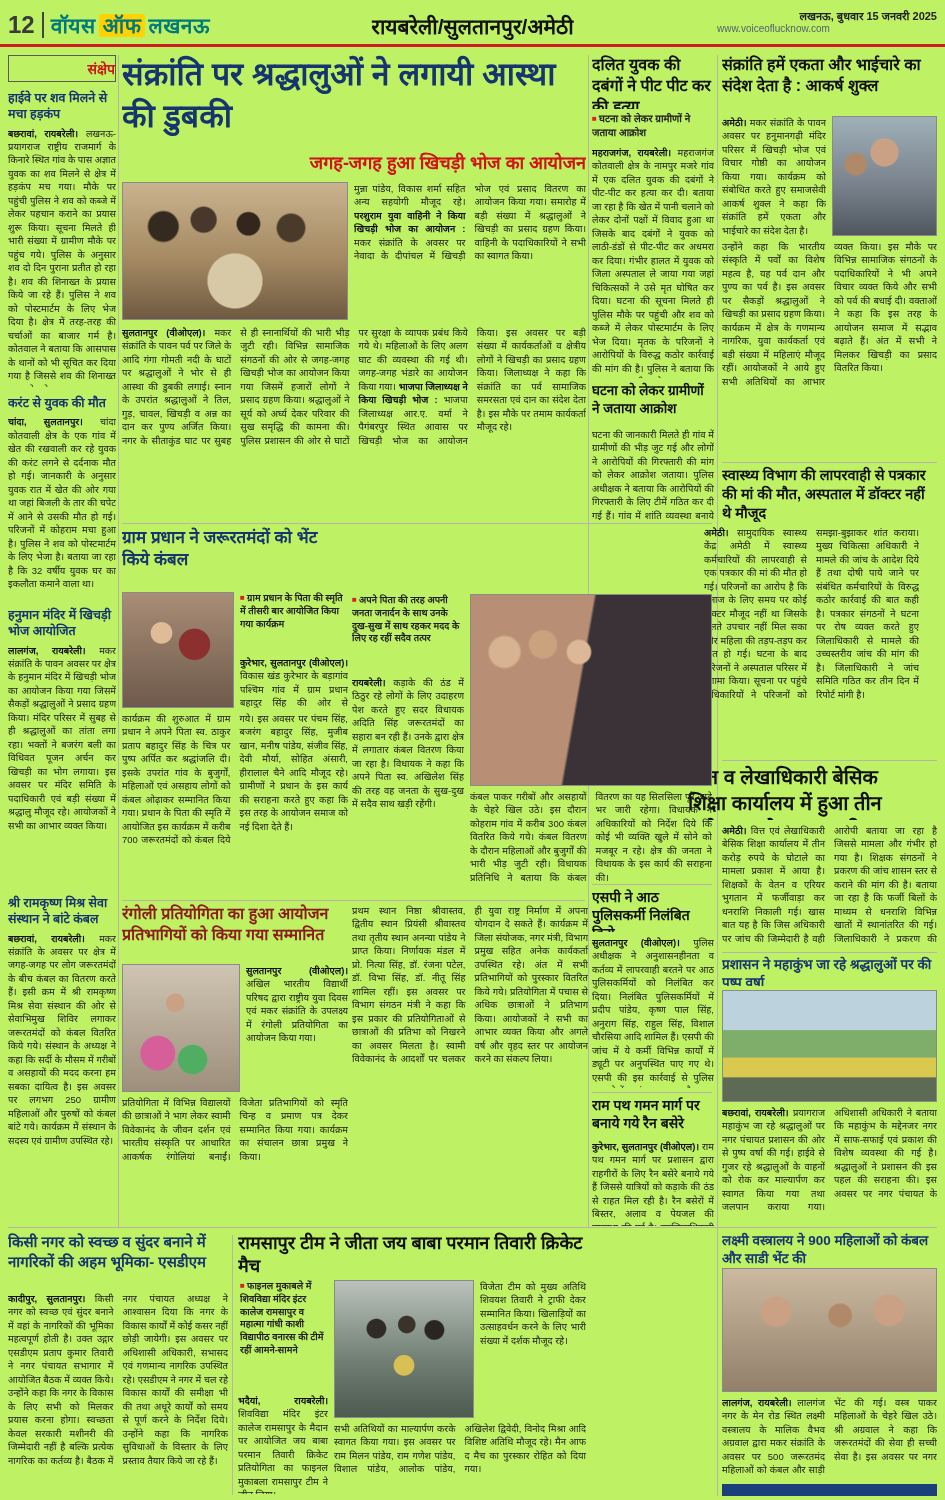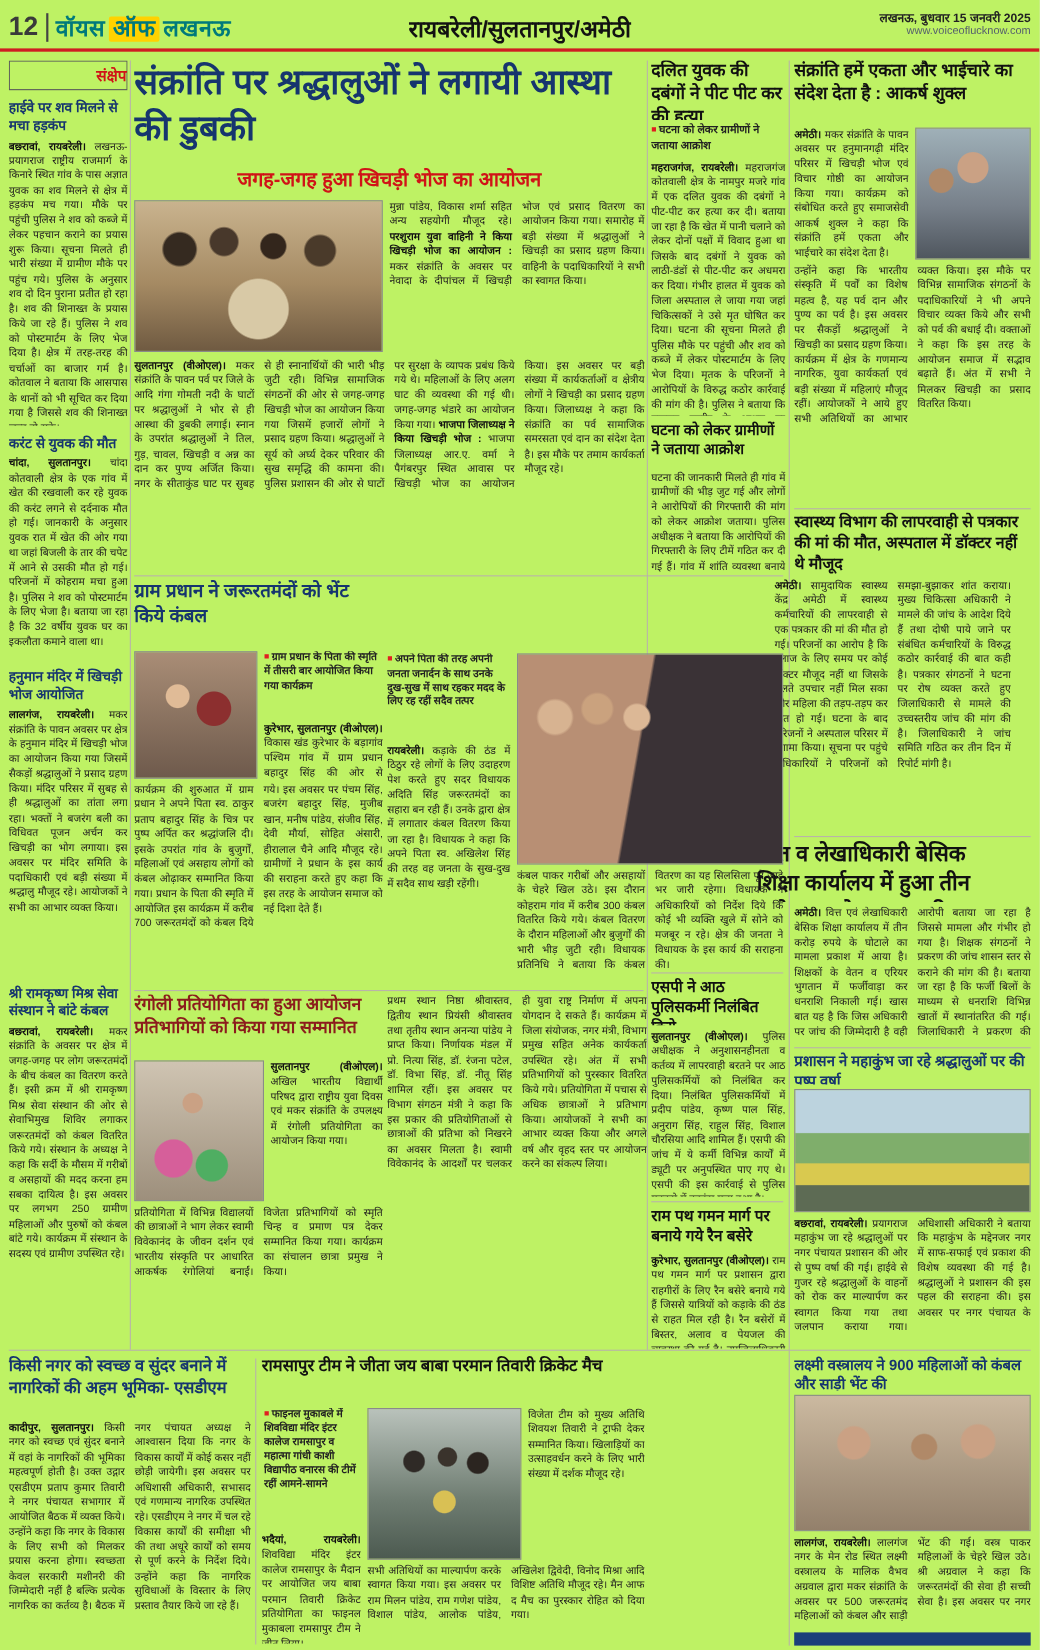--- a/index.html
+++ b/index.html
@@ -7,32 +7,32 @@
   .page { position:relative; width:945px; height:1500px; background:#bef264; margin:0 auto; overflow:hidden; }
   .abs { position:absolute; overflow:hidden; }
 
   
   .masthead-num { font-size:24px; font-weight:bold; color:#3a3a3a; }
   .masthead-bar { width:2px; height:26px; background:#444; margin:0 7px; }
   .masthead-t { font-size:21px; font-weight:bold; color:#007a7b; letter-spacing:.5px; }
   .masthead-hi { background:#ffd200; color:#00787c; padding:0 4px; margin:0 3px; border-radius:2px; }
   .region-title { font-size:21px; font-weight:bold; color:#121212; }
   .dateline { font-size:11px; font-weight:bold; color:#222; text-align:right; }
-  .website { font-size:10px; color:#56606e; text-align:right; }
+  .website { font-size:10px; color:#56606e; }
   .red-rule { background:#cf1d22; }
 
   
   .rule-h { background:#b9b4a8; height:1px; }
   .rule-v { background:#b9b4a8; width:1px; }
 
   
   .hl { font-weight:bold; color:#111; line-height:1.3; }
   .hl-navy { color:#16356e; }
   .hl-maroon { color:#8b1c1c; }
-  .sub-red { color:#d01317; font-weight:bold; text-align:center; }
+  .sub-red { color:#d01317; font-weight:bold; text-align:right; }
   .body-text { font-size:9.5px; line-height:1.42; text-align:justify; color:#23221f; }
   .lead { font-weight:bold; color:#111; }
   .kicker { font-weight:bold; color:#222; line-height:1.35; }
   .kicker::before { content:"■ "; color:#e02020; font-size:8px; vertical-align:1px; }
   .cols-2 { column-count:2; column-gap:9px; }
   .cols-4 { column-count:4; column-gap:9px; }
 
   
   .brief-box { border:1px solid #5a5a5a; text-align:right; font-weight:bold; color:#d01317; font-size:14px; padding:3px 0; }
   .brief-title { font-size:12.5px; font-weight:bold; color:#16356e; line-height:1.3; margin:8px 0 4px 0; }
@@ -218,21 +218,21 @@
     <span class="lead">कुरेभार, सुलतानपुर (वीओएल)।</span>
     <span>राम पथ गमन मार्ग पर प्रशासन द्वारा राहगीरों के लिए रैन बसेरे बनाये गये हैं जिससे यात्रियों को कड़ाके की ठंड से राहत मिल रही है। रैन बसेरों में बिस्तर, अलाव व पेयजल की व्यवस्था की गई है। उपजिलाधिकारी ने रैन बसेरों का निरीक्षण कर व्यवस्थाओं का जायजा लिया तथा आवश्यक दिशा निर्देश दिये।</span>
   </div>
 
   <div class="abs hl hl-navy" style="left:8px;top:1232px;width:220px;height:56px;font-size:15px">किसी नगर को स्वच्छ व सुंदर बनाने में नागरिकों की अहम भूमिका- एसडीएम</div>
   <div class="abs body-text cols-2" style="left:8px;top:1292px;width:220px;height:200px">
     <span class="lead">कादीपुर, सुलतानपुर।</span>
     <span>किसी नगर को स्वच्छ एवं सुंदर बनाने में वहां के नागरिकों की भूमिका महत्वपूर्ण होती है। उक्त उद्गार एसडीएम प्रताप कुमार तिवारी ने नगर पंचायत सभागार में आयोजित बैठक में व्यक्त किये। उन्होंने कहा कि नगर के विकास के लिए सभी को मिलकर प्रयास करना होगा। स्वच्छता केवल सरकारी मशीनरी की जिम्मेदारी नहीं है बल्कि प्रत्येक नागरिक का कर्तव्य है। बैठक में नगर पंचायत अध्यक्ष ने आश्वासन दिया कि नगर के विकास कार्यों में कोई कसर नहीं छोड़ी जायेगी। इस अवसर पर अधिशासी अधिकारी, सभासद एवं गणमान्य नागरिक उपस्थित रहे। एसडीएम ने नगर में चल रहे विकास कार्यों की समीक्षा भी की तथा अधूरे कार्यों को समय से पूर्ण करने के निर्देश दिये। उन्होंने कहा कि नागरिक सुविधाओं के विस्तार के लिए प्रस्ताव तैयार किये जा रहे हैं।</span>
   </div>
 
-  <div class="abs hl" style="left:238px;top:1232px;width:348px;height:44px;font-size:15px">रामसापुर टीम ने जीता जय बाबा परमान तिवारी क्रिकेट मैच</div>
+  <div class="abs hl" style="left:238px;top:1232px;width:348px;height:44px;font-size:18px">रामसापुर टीम ने जीता जय बाबा परमान तिवारी क्रिकेट मैच</div>
   <div class="abs kicker" style="left:240px;top:1280px;width:90px;height:112px;font-size:9.5px">फाइनल मुकाबले में शिवविद्या मंदिर इंटर कालेज रामसापुर व महात्मा गांधी काशी विद्यापीठ वनारस की टीमें रहीं आमने-सामने</div>
   <div class="abs body-text" style="left:238px;top:1394px;width:90px;height:100px">
     <span class="lead">भदैयां, रायबरेली।</span>
     <span>शिवविद्या मंदिर इंटर कालेज रामसापुर के मैदान पर आयोजित जय बाबा परमान तिवारी क्रिकेट प्रतियोगिता का फाइनल मुकाबला रामसापुर टीम ने जीत लिया।</span>
   </div>
   <div class="abs photo ph-cricket" style="left:334px;top:1280px;width:140px;height:138px"></div>
   <div class="abs body-text cols-2" style="left:334px;top:1422px;width:252px;height:72px">सभी अतिथियों का माल्यार्पण करके स्वागत किया गया। इस अवसर पर राम मिलन पांडेय, राम गणेश पांडेय, विशाल पांडेय, आलोक पांडेय, अखिलेश द्विवेदी, विनोद मिश्रा आदि विशिष्ट अतिथि मौजूद रहे। मैन आफ द मैच का पुरस्कार रोहित को दिया गया।</div>
   <div class="abs body-text" style="left:480px;top:1280px;width:106px;height:138px">विजेता टीम को मुख्य अतिथि शिवयश तिवारी ने ट्राफी देकर सम्मानित किया। खिलाड़ियों का उत्साहवर्धन करने के लिए भारी संख्या में दर्शक मौजूद रहे।</div>
 
   <div class="abs hl hl-navy" style="left:722px;top:1232px;width:215px;height:32px;font-size:13.5px">लक्ष्मी वस्त्रालय ने 900 महिलाओं को कंबल और साड़ी भेंट की</div>

